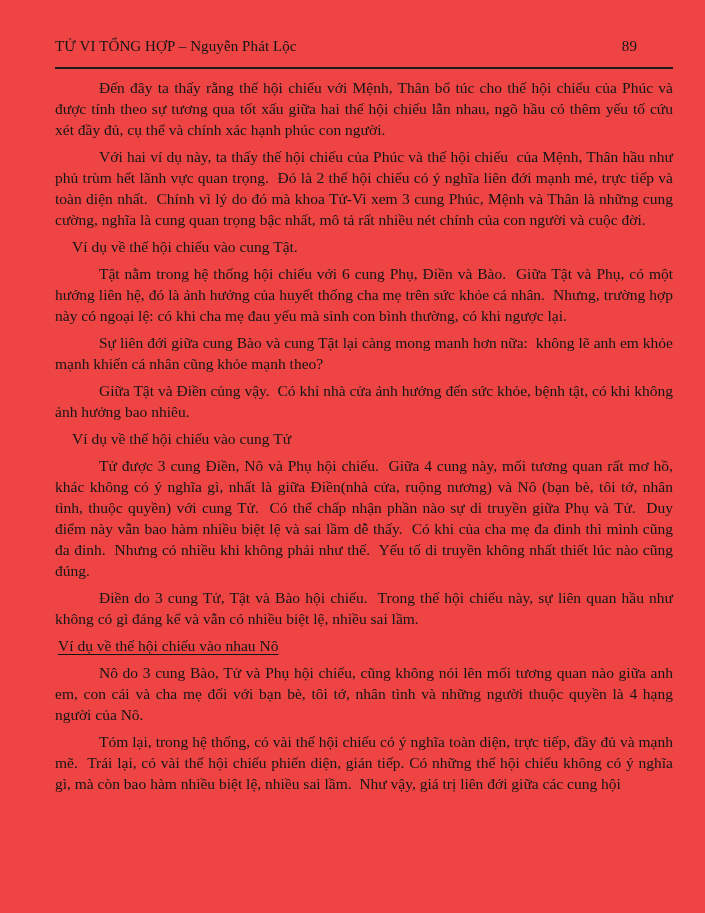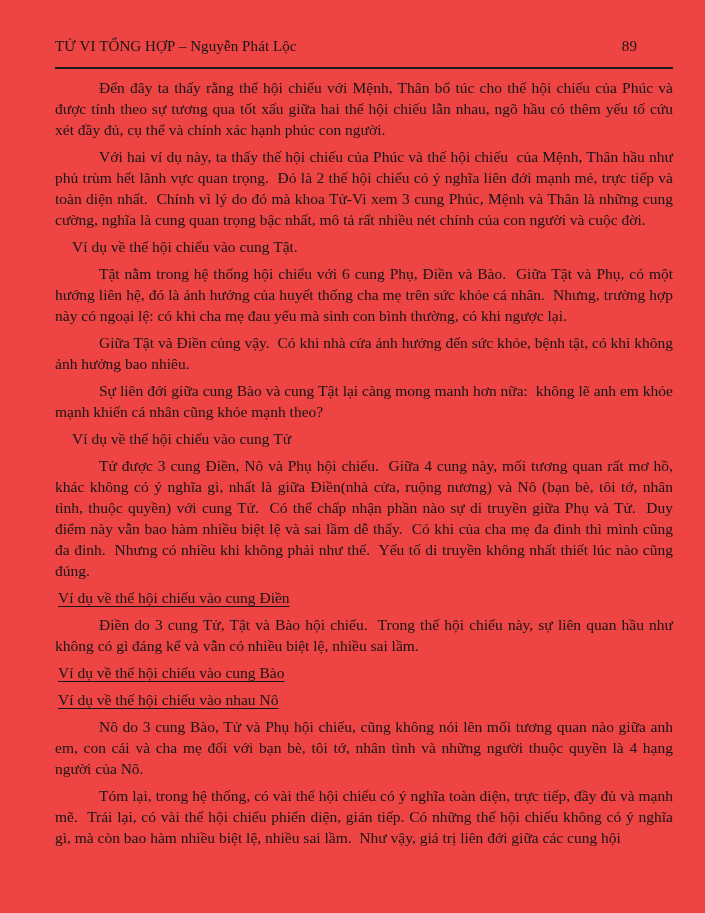--- a/index.html
+++ b/index.html
@@ -66,24 +66,22 @@
   <div class="page-header">
     <span class="header-title">TỬ VI TỔNG HỢP – Nguyễn Phát Lộc</span>
     <span class="header-pagenum">89</span>
   </div>
   <hr class="header-rule">
   <div class="doc-body" id="doc-body">
       <p class="body">Đến đây ta thấy rằng thế hội chiếu với Mệnh, Thân bổ túc cho thế hội chiếu của Phúc và được tính theo sự tương qua tốt xấu giữa hai thế hội chiếu lẫn nhau, ngõ hầu có thêm yếu tố cứu xét đầy đủ, cụ thể và chính xác hạnh phúc con người.</p>
       <p class="body">Với hai ví dụ này, ta thấy thế hội chiếu của Phúc và thế hội chiếu  của Mệnh, Thân hầu như phủ trùm hết lãnh vực quan trọng.  Đó là 2 thế hội chiếu có ý nghĩa liên đới mạnh mẻ, trực tiếp và toàn diện nhất.  Chính vì lý do đó mà khoa Tử-Vi xem 3 cung Phúc, Mệnh và Thân là những cung cường, nghĩa là cung quan trọng bậc nhất, mô tả rất nhiều nét chính của con người và cuộc đời.</p>
       <p class="subhead">Ví dụ về thế hội chiếu vào cung Tật.</p>
       <p class="body">Tật nằm trong hệ thống hội chiếu với 6 cung Phụ, Điền và Bào.  Giữa Tật và Phụ, có một hướng liên hệ, đó là ảnh hưởng của huyết thống cha mẹ trên sức khỏe cá nhân.  Nhưng, trường hợp này có ngoại lệ: có khi cha mẹ đau yếu mà sinh con bình thường, có khi ngược lại.</p>
+      <p class="body">Sự liên đới giữa cung Bào và cung Tật lại càng mong manh hơn nữa:  không lẽ anh em khỏe mạnh khiến cá nhân cũng khỏe mạnh theo?</p>
       <p class="body">Giữa Tật và Điền củng vậy.  Có khi nhà cửa ảnh hưởng đến sức khỏe, bệnh tật, có khi không ảnh hưởng bao nhiêu.</p>
-      <p class="body">Sự liên đới giữa cung Bào và cung Tật lại càng mong manh hơn nữa:  không lẽ anh em khỏe mạnh khiến cá nhân cũng khỏe mạnh theo?</p>
       <p class="subhead">Ví dụ về thế hội chiếu vào cung Tử</p>
       <p class="body">Tử được 3 cung Điền, Nô và Phụ hội chiếu.  Giữa 4 cung này, mối tương quan rất mơ hồ, khác không có ý nghĩa gì, nhất là giữa Điền(nhà cửa, ruộng nương) và Nô (bạn bè, tôi tớ, nhân tình, thuộc quyền) với cung Tử.  Có thể chấp nhận phần nào sự di truyền giữa Phụ và Tử.  Duy điểm này vẫn bao hàm nhiều biệt lệ và sai lầm dễ thấy.  Có khi của cha mẹ đa đinh thì mình cũng đa đinh.  Nhưng có nhiều khi không phải như thế.  Yếu tố di truyền không nhất thiết lúc nào cũng đúng.</p>
-      <p class="heading">Ví dụ về thế hội chiếu vào cung Điền</p>
       <p class="body">Điền do 3 cung Tử, Tật và Bào hội chiếu.  Trong thế hội chiếu này, sự liên quan hầu như không có gì đáng kể và vẫn có nhiều biệt lệ, nhiều sai lầm.</p>
-      <p class="heading">Ví dụ về thế hội chiếu vào cung Bào</p>
       <p class="heading">Ví dụ về thế hội chiếu vào nhau Nô</p>
       <p class="body">Nô do 3 cung Bào, Tử và Phụ hội chiếu, cũng không nói lên mối tương quan nào giữa anh em, con cái và cha mẹ đối với bạn bè, tôi tớ, nhân tình và những người thuộc quyền là 4 hạng người của Nô.</p>
       <p class="body">Tóm lại, trong hệ thống, có vài thế hội chiếu có ý nghĩa toàn diện, trực tiếp, đầy đủ và mạnh mẽ.  Trái lại, có vài thế hội chiếu phiến diện, gián tiếp. Có những thế hội chiếu không có ý nghĩa gì, mà còn bao hàm nhiều biệt lệ, nhiều sai lầm.  Như vậy, giá trị liên đới giữa các cung hội</p>
     </div>
 </div>
 
 </body></html>

